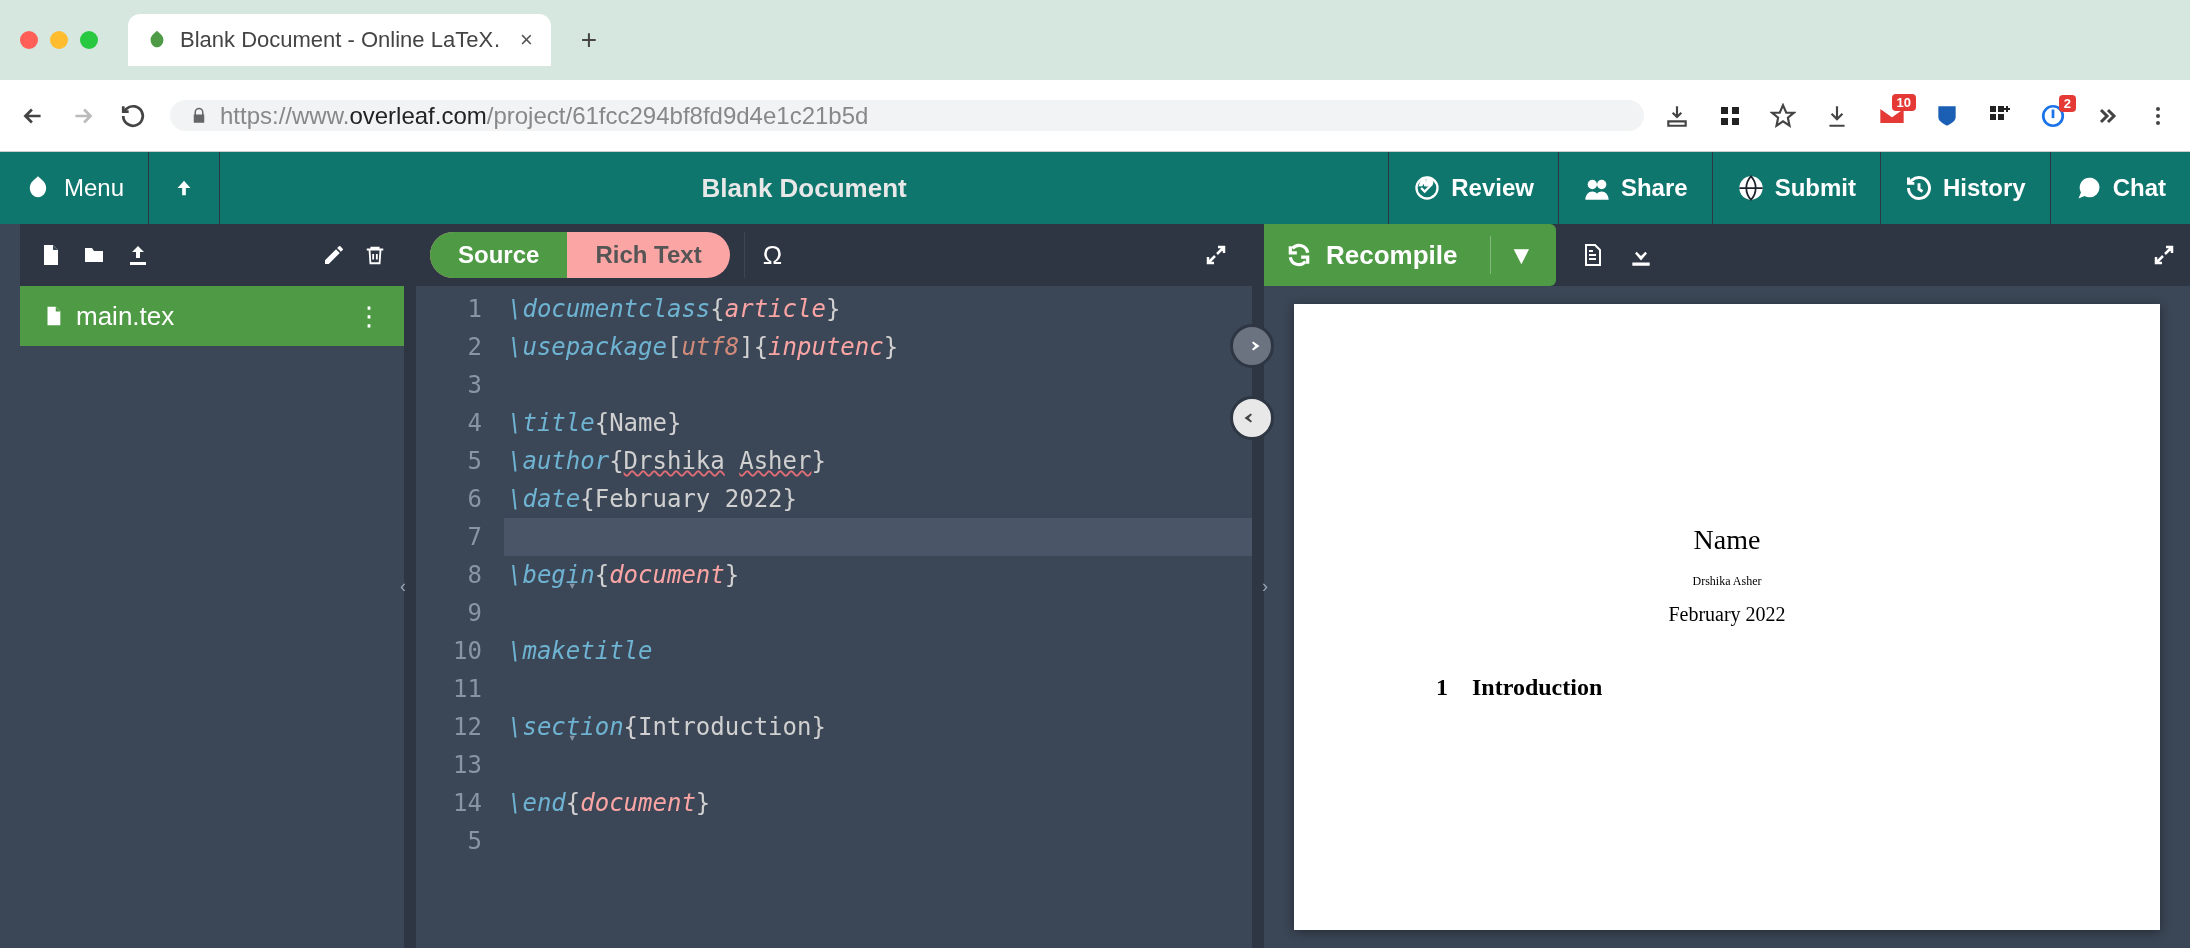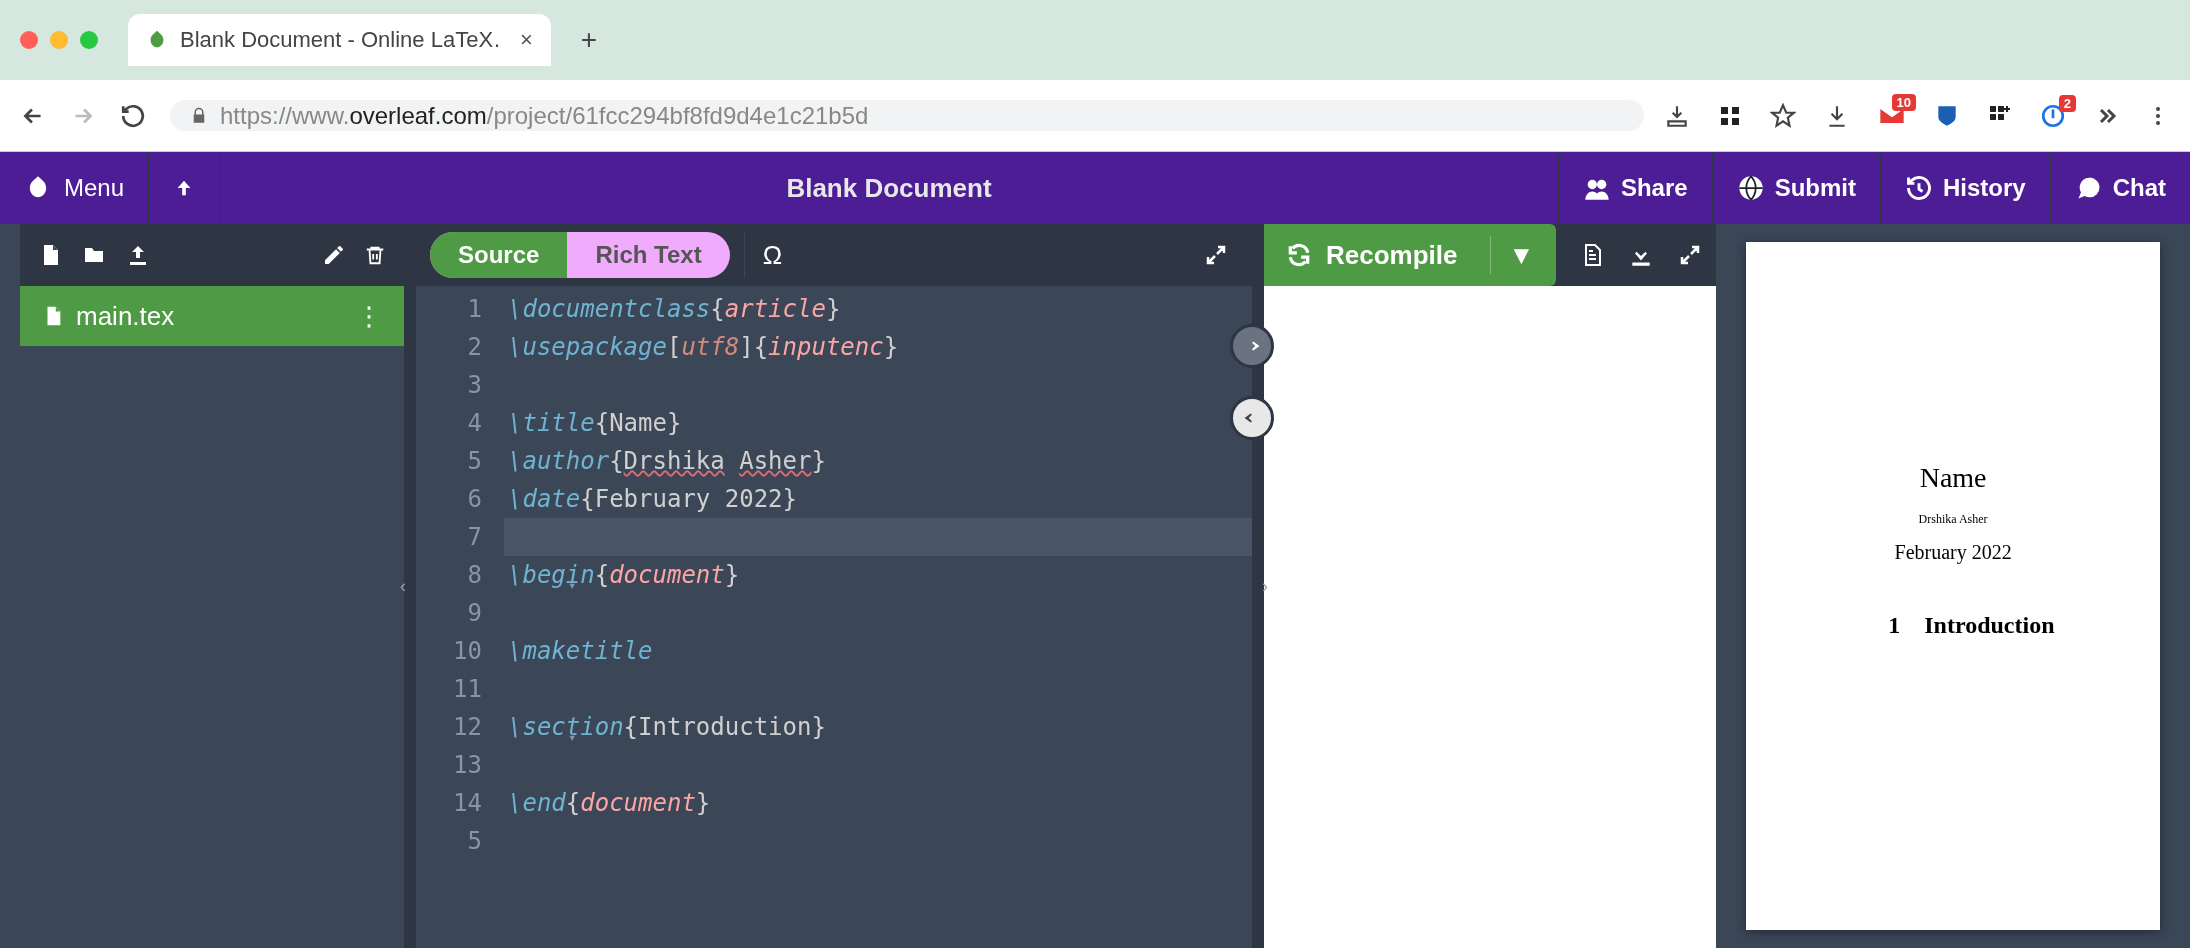--- a/index.html
+++ b/index.html
@@ -24,41 +24,41 @@
 .nav-btn.disabled { color: #bbb; }
 .url-bar { flex: 1; display: flex; align-items: center; background: #f1f3f4; border-radius: 30px; height: 31px; padding: 0 20px; gap: 12px; }
 .lock-icon { color: #666; font-size: 18px; }
 .url-text { font-size: 24px; color: #888; }
 .url-text .domain { color: #222; }
 .ext-icons { display: flex; align-items: center; gap: 28px; }
 .ext-icon { font-size: 24px; color: #444; cursor: pointer; position: relative; }
 .ext-badge { position: absolute; top: -8px; right: -10px; background: #e53935; color: #fff; font-size: 13px; padding: 1px 5px; border-radius: 4px; font-weight: bold; }
 
 
-.ol-topbar { height: 72px; background: #4c1d95; display: flex; align-items: center; color: #fff; }
+.ol-topbar { height: 72px; background: #0f766e; display: flex; align-items: center; color: #fff; }
 .ol-menu-btn { display: flex; align-items: center; gap: 12px; padding: 0 24px; height: 100%; border-right: 1px solid #2d3642; cursor: pointer; font-size: 24px; }
 .ol-up-btn { padding: 0 24px; height: 100%; display: flex; align-items: center; border-right: 1px solid #2d3642; cursor: pointer; color: #fff; font-size: 24px; }
 .ol-title { flex: 1; text-align: center; font-size: 26px; font-weight: bold; color: #e8e8e8; }
 .ol-actions { display: flex; height: 100%; }
 .ol-action { display: flex; align-items: center; gap: 10px; padding: 0 24px; height: 100%; border-left: 1px solid #2d3642; cursor: pointer; font-size: 24px; font-weight: bold; }
 .ol-action svg { width: 28px; height: 28px; }
 
 
 .ol-main { display: flex; height: calc(948px - 80px - 72px - 72px); }
 .filetree { width: 404px; background: #3b4656; display: flex; flex-direction: column; padding-left: 20px; }
 .filetree-toolbar { height: 62px; background: #2d3642; display: flex; align-items: center; padding: 0 18px; gap: 18px; }
 .ft-icon { color: #fff; font-size: 22px; cursor: pointer; }
 .ft-spacer { flex: 1; }
 .file-item { height: 60px; background: #4f9b45; display: flex; align-items: center; padding: 0 22px; color: #fff; font-size: 26px; gap: 12px; cursor: pointer; }
 .file-item .more { margin-left: auto; font-size: 26px; }
 
 
 .editor-col { flex: 1; display: flex; flex-direction: column; background: #2d3642; min-width: 0; position: relative; }
 .editor-toolbar { height: 62px; display: flex; align-items: center; padding: 0 14px; gap: 14px; background: #2d3642; }
-.mode-toggle { display: flex; background: #f0abfc; border-radius: 30px; overflow: hidden; height: 46px; }
+.mode-toggle { display: flex; background: #fca5a5; border-radius: 30px; overflow: hidden; height: 46px; }
 .mode-btn { padding: 0 28px; display: flex; align-items: center; font-size: 24px; font-weight: bold; cursor: pointer; }
 .mode-btn.active { background: #4f9b45; color: #fff; }
 .mode-btn.inactive { color: #555; }
 .omega-btn { color: #fff; font-size: 26px; padding: 0 18px; cursor: pointer; border-left: 1px solid #3b4656; height: 46px; display:flex; align-items:center; }
 .tb-spacer { flex: 1; }
 .expand-icon { color: #fff; font-size: 22px; cursor: pointer; padding: 0 10px; }
 
 .code-area { flex: 1; display: flex; background: #3b4656; font-family: "Menlo", "Consolas", monospace; font-size: 24px; line-height: 38px; position: relative; overflow: hidden; }
 .gutter { width: 80px; background: #3b4656; color: #8a94a3; text-align: right; padding: 4px 14px 0 0; user-select: none; }
 .code-lines { flex: 1; padding: 4px 0 0 8px; color: #d0d0d0; overflow: hidden; }
@@ -69,21 +69,21 @@
 .tok-arg { color: #fca5a5; font-style: italic; }
 .tok-opt { color: #d28b7a; font-style: italic; }
 .tok-text { color: #d0d0d0; }
 .spell-err { text-decoration: underline wavy #e06c75; text-decoration-thickness: 2px; }
 .fold-mark { position: absolute; left: 64px; color: #8a94a3; font-size: 14px; }
 
 .swap-arrows { position: absolute; right: -22px; top: 100px; z-index: 5; display:flex; flex-direction:column; gap:28px; }
 .swap-btn { width: 44px; height: 44px; border-radius: 50%; background: #6b7280; color: #fff; display: flex; align-items: center; justify-content: center; font-size: 22px; cursor: pointer; border: 3px solid #2d3642; }
 
 
-.pdf-col { width: 926px; display: flex; flex-direction: row; background: #ffffff; }
+.pdf-col { width: 926px; display: flex; flex-direction: column; background: #eab308; }
 .pdf-toolbar { height: 62px; display: flex; align-items: center; background: #2d3642; padding-right: 14px; }
 .recompile-btn { height: 100%; background: #4f9b45; color: #fff; display: flex; align-items: center; padding: 0 22px; gap: 14px; font-size: 26px; font-weight: bold; border-radius: 0 6px 6px 0; cursor: pointer; }
 .recompile-caret { margin-left: 18px; padding-left: 18px; border-left: 1px solid rgba(255,255,255,0.3); height: 60%; display:flex; align-items:center; }
 .pdf-tool-icon { color: #fff; font-size: 24px; cursor: pointer; margin-left: 24px; }
 .pdf-viewer { flex: 1; background: #3b4656; padding: 18px 30px; overflow: hidden; }
 .pdf-page { background: #fff; width: 100%; height: 100%; box-shadow: 0 2px 10px rgba(0,0,0,0.4); padding: 220px 90px 40px; font-family: "Times New Roman", serif; color: #000; }
 .pdf-page .doc-title { text-align: center; font-size: 28px; margin-bottom: 18px; }
 .pdf-page .doc-author { text-align: center; font-size: 12px; margin-bottom: 14px; }
 .pdf-page .doc-date { text-align: center; font-size: 20px; margin-bottom: 48px; }
 .pdf-page .section { font-size: 24px; font-weight: bold; margin-left: 52px; }
@@ -220,20 +220,28 @@
     <span>Menu</span>
   </div>
   <div class="ol-up-btn">
     <svg width="22" height="22" viewBox="0 0 24 24" fill="#fff">
         <path d="M12 4l-7 8h5v8h4v-8h5z"></path>
       </svg>
   </div>
   <div class="ol-title">Blank Document</div>
   <div class="ol-actions">
     <div class="ol-action">
+      <svg viewBox="0 0 24 24" fill="none" stroke="#fff" stroke-width="2">
+          <circle cx="12" cy="12" r="9"></circle>
+          <path d="M7 12l3 3 6-6" fill="none"></path>
+          <text x="6" y="9" font-size="8" fill="#fff">Ab</text>
+        </svg>
+      <span>Review</span>
+    </div>
+    <div class="ol-action">
       <svg viewBox="0 0 24 24" fill="#fff">
           <circle cx="8" cy="9" r="4"></circle>
           <circle cx="16" cy="9" r="4"></circle>
           <path d="M2 22c0-4 3-7 6-7s6 3 6 7M10 22c0-4 3-7 6-7s6 3 6 7"></path>
         </svg>
       <span>Share</span>
     </div>
     <div class="ol-action">
       <svg viewBox="0 0 24 24" fill="#fff">
           <circle cx="12" cy="12" r="10"></circle>

